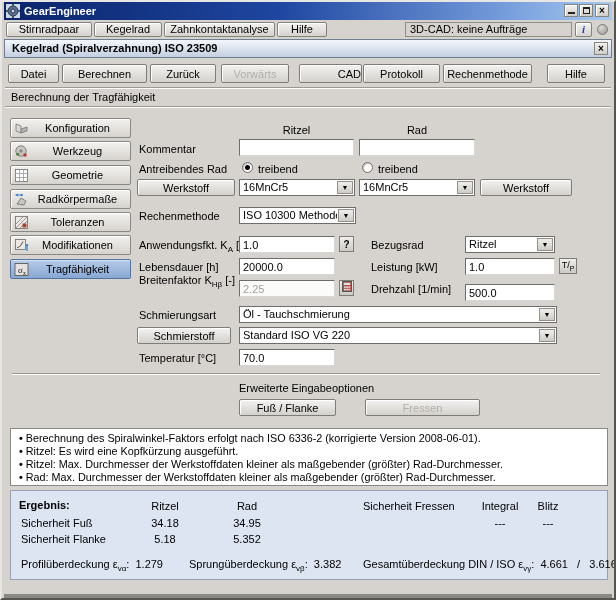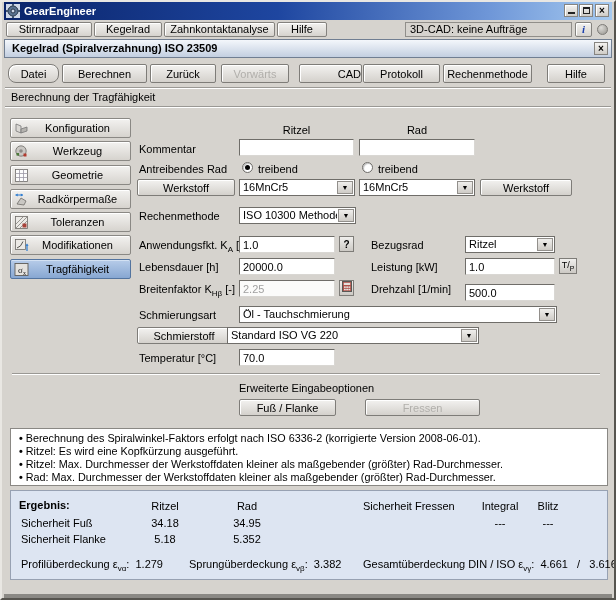--- a/index.html
+++ b/index.html
@@ -119,21 +119,21 @@
     <span class="statusbox" style="left:401px;width:167px;">3D-CAD: keine Aufträge</span>
     <button class="mbtn infobtn" style="left:571px;width:17px;">i</button>
     <span class="led" style="left:593px;"></span>
   </div>
 
   <div class="tabstrip">
     <span class="tab-title">Kegelrad (Spiralverzahnung) ISO 23509</span>
     <button class="tabclose"><span>×</span></button>
   </div>
 
-  <button class="tbtn" style="left:6px;width:51px;border-radius:8px;">Datei</button>
+  <button class="tbtn" style="left:6px;width:51px;">Datei</button>
   <button class="tbtn" style="left:60px;width:85px;">Berechnen</button>
   <button class="tbtn" style="left:148px;width:66px;">Zurück</button>
   <button class="tbtn disabled" style="left:219px;width:68px;">Vorwärts</button>
   <button class="tbtn" style="left:297px;width:63px;text-align:right;">CAD</button>
   <button class="tbtn" style="left:361px;width:77px;">Protokoll</button>
   <button class="tbtn" style="left:441px;width:89px;">Rechenmethode</button>
   <button class="tbtn" style="left:545px;width:58px;">Hilfe</button>
 
   <div class="section-header">
     <span>Berechnung der Tragfähigkeit</span>
@@ -248,21 +248,21 @@
     <span class="combo-text">Ritzel</span>
     <span class="combo-btn">▼</span>
   </div>
 
   <span class="lbl" style="left:137px;top:259px;">Lebensdauer [h]</span>
   <input class="field" style="left: 237px; top: 256px; width: 96px;" value="20000.0">
   <span class="lbl" style="left:369px;top:259px;">Leistung [kW]</span>
   <input class="field" style="left: 463px; top: 256px; width: 90px;" value="1.0">
   <button class="sqbtn" style="left:557px;top:256px;width:18px;font-weight:normal;font-size:9px;"><span>T/</span><sub style="font-size:7px;">P</sub></button>
 
-  <span class="lbl" style="left:137px;top:281px;"><span>Breitenfaktor K</span><sub>Hβ</sub><span> [-]</span></span>
+  <span class="lbl" style="left:137px;top:272px;"><span>Breitenfaktor K</span><sub>Hβ</sub><span> [-]</span></span>
   <input class="field disabled" style="left: 237px; top: 278px; width: 96px;" disabled="" value="2.25">
   <button class="sqbtn" style="left:337px;top:278px;">
     <svg width="10" height="11" viewBox="0 0 10 11">
       <rect x="0.5" y="0.5" width="9" height="10" fill="#b0524a" stroke="#5a5854"></rect>
       <rect x="1.8" y="1.8" width="6.4" height="2.2" fill="#e4e2de"></rect>
       <rect x="2" y="5.4" width="1.8" height="1.5" fill="#e4e2de"></rect>
         <rect x="4.2" y="5.4" width="1.8" height="1.5" fill="#e4e2de"></rect>
         <rect x="6.4" y="5.4" width="1.8" height="1.5" fill="#e4e2de"></rect>
       <rect x="2" y="7.8" width="1.8" height="1.5" fill="#e4e2de"></rect>
         <rect x="4.2" y="7.8" width="1.8" height="1.5" fill="#e4e2de"></rect>
@@ -271,21 +271,21 @@
   </button>
   <span class="lbl" style="left:369px;top:281px;">Drehzahl [1/min]</span>
   <input class="field" style="left: 463px; top: 282px; width: 90px;" value="500.0">
 
   <span class="lbl" style="left:137px;top:307px;">Schmierungsart</span>
   <div class="combo" style="left:237px;top:304px;width:318px;">
     <span class="combo-text">Öl - Tauchschmierung</span>
     <span class="combo-btn">▼</span>
   </div>
   <button class="pbtn" style="left:135px;top:325px;width:94px;">Schmierstoff</button>
-  <div class="combo" style="left:225px;top:325px;width:252px;">
+  <div class="combo" style="left:237px;top:325px;width:318px;">
     <span class="combo-text">Standard ISO VG 220</span>
     <span class="combo-btn">▼</span>
   </div>
   <span class="lbl" style="left:137px;top:350px;">Temperatur [°C]</span>
   <input class="field" style="left: 237px; top: 347px; width: 96px;" value="70.0">
 
   <div class="divider" style="left:10px;top:371px;width:588px;"></div>
   <span class="lbl" style="left:237px;top:380px;">Erweiterte Eingabeoptionen</span>
   <button class="pbtn" style="left:237px;top:397px;width:97px;">Fuß / Flanke</button>
   <button class="pbtn disabled" style="left:363px;top:397px;width:115px;">Fressen</button>

